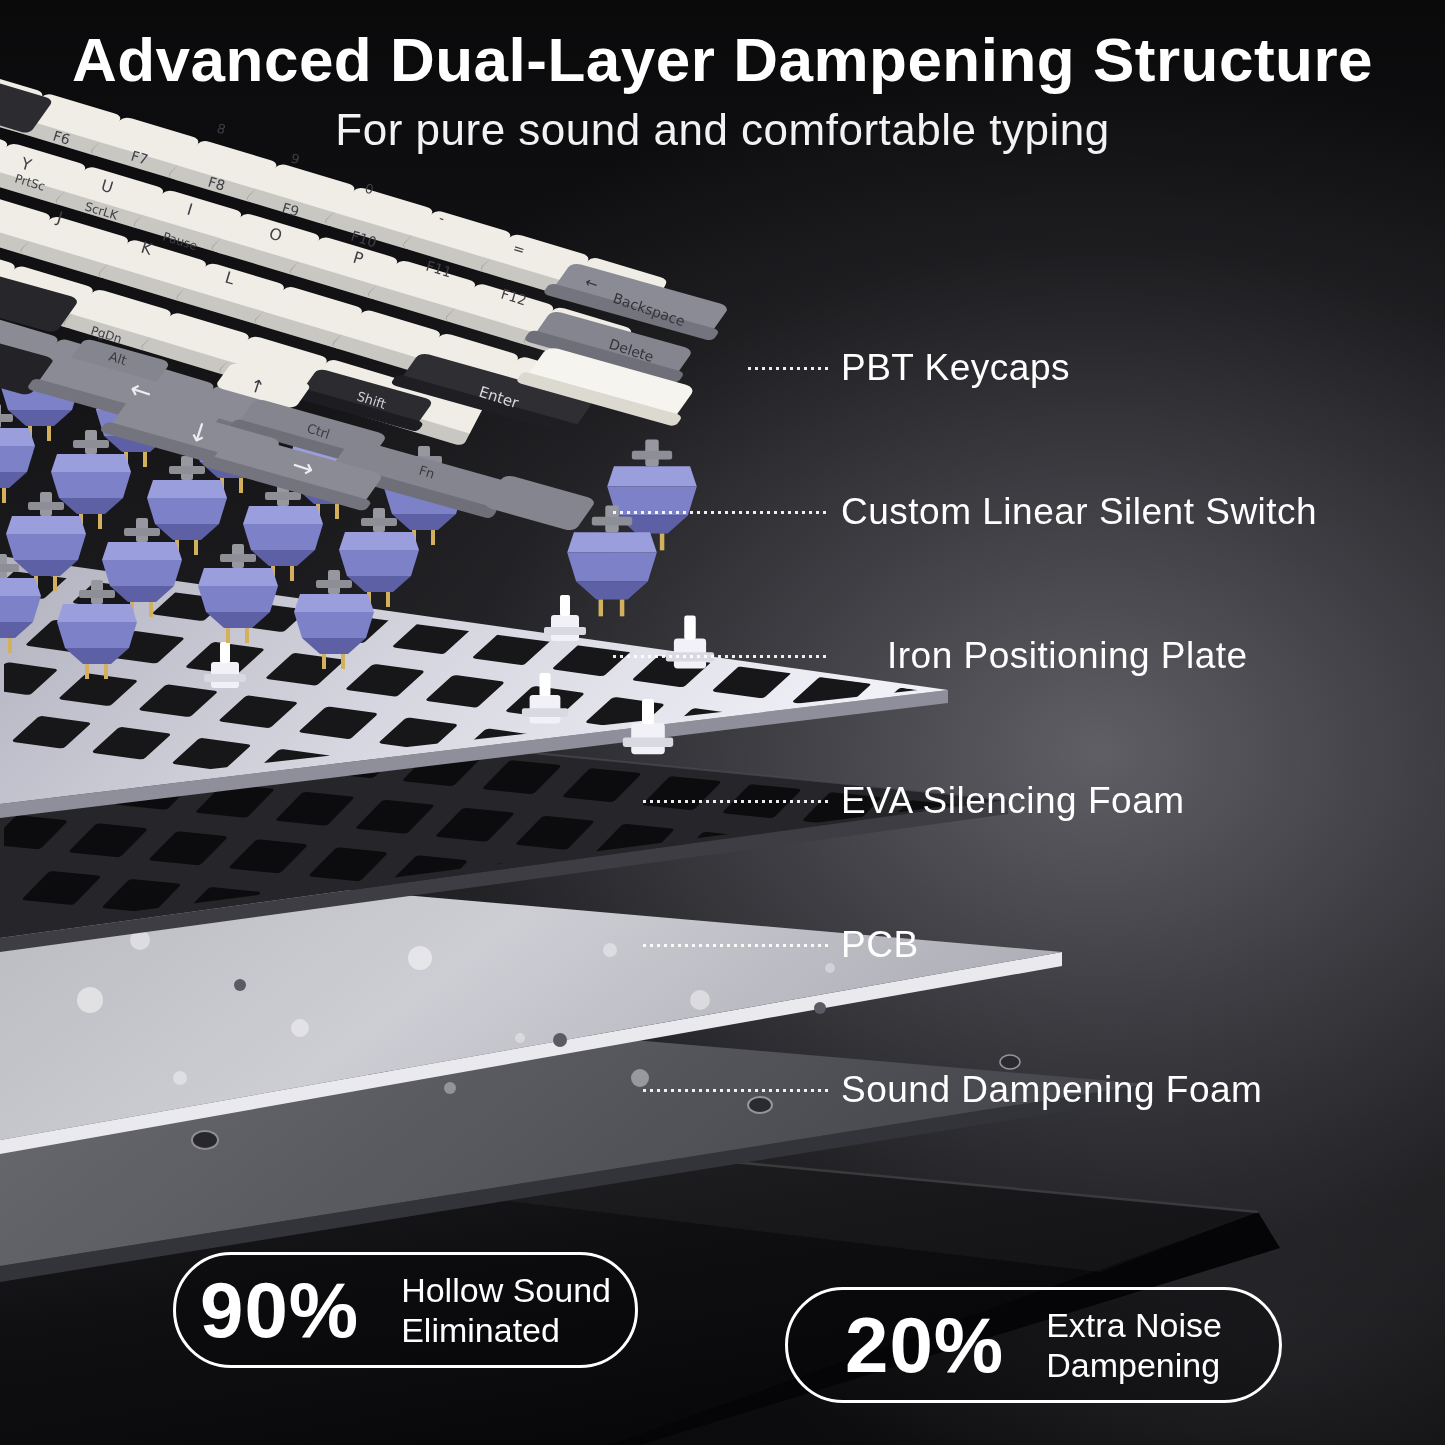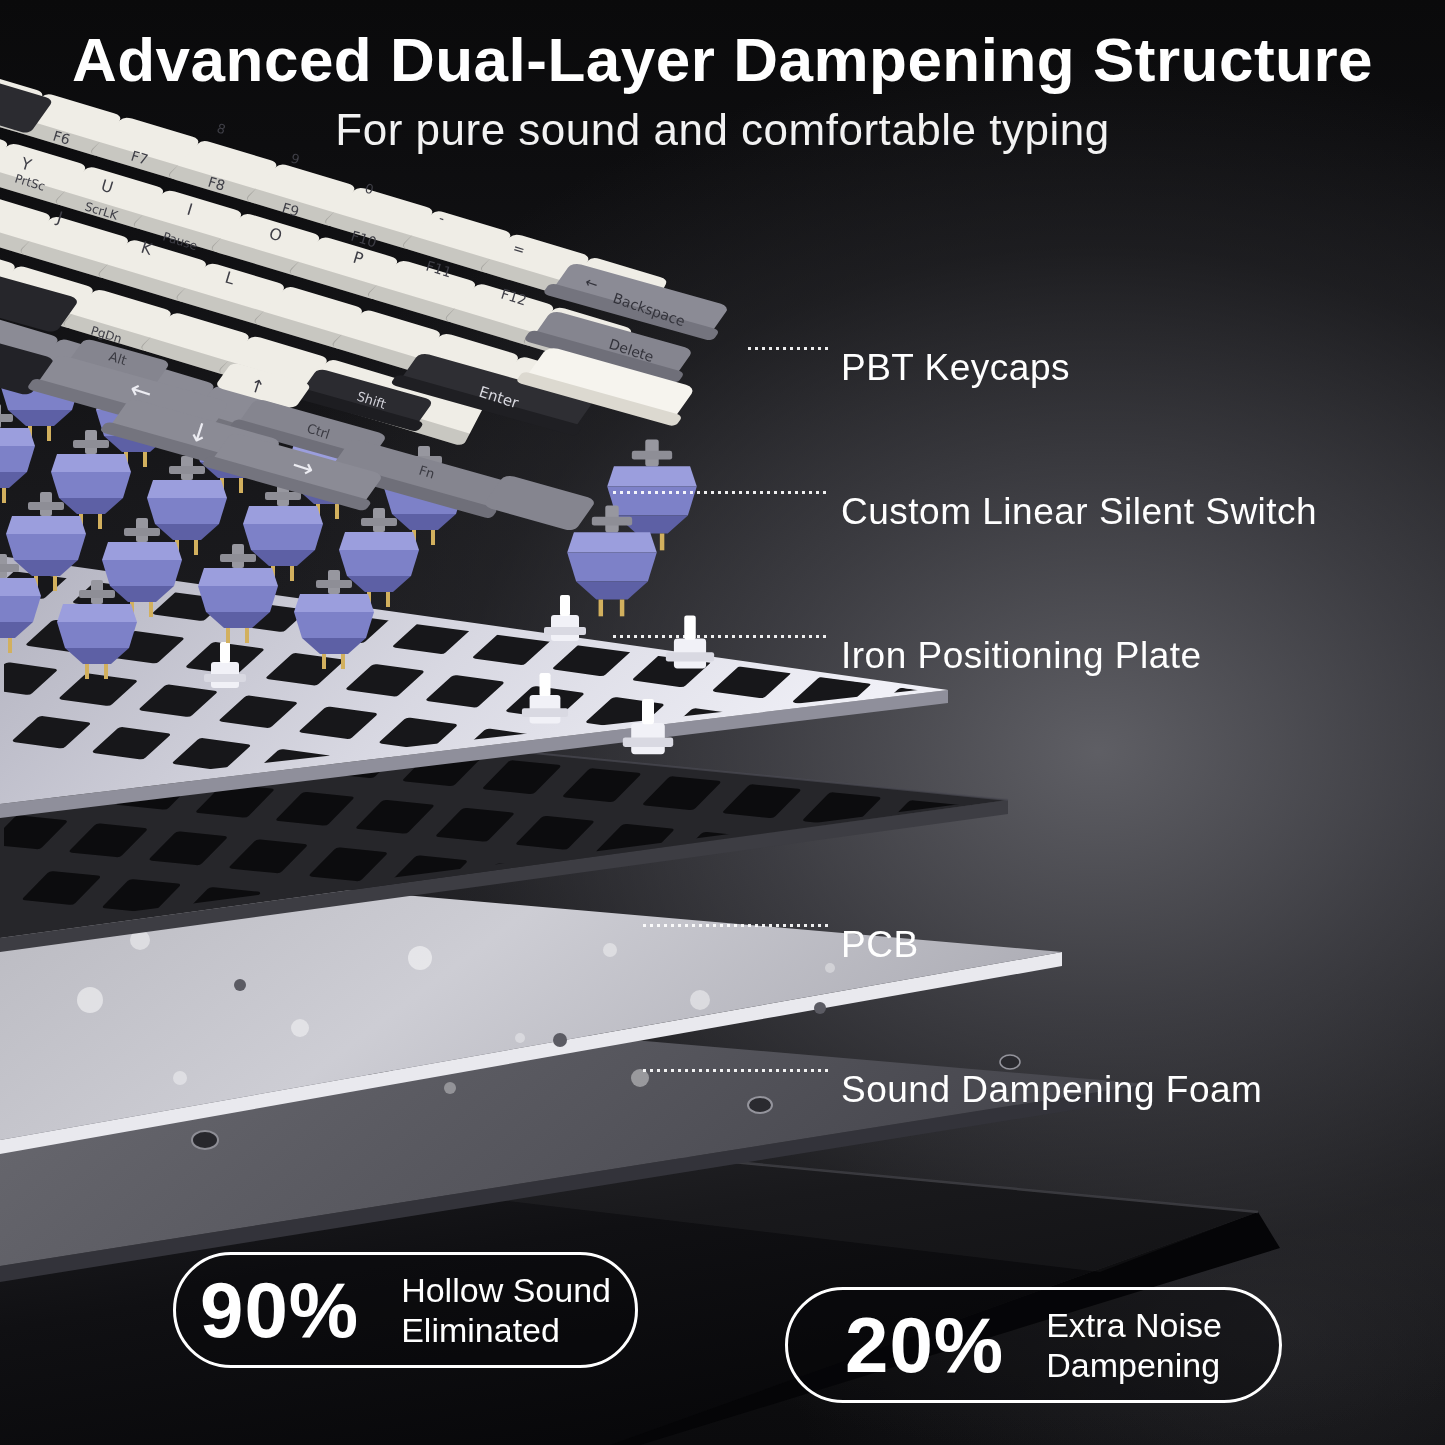--- a/index.html
+++ b/index.html
@@ -8,21 +8,21 @@
     font-family:"Liberation Sans",sans-serif;
     background:
       radial-gradient(1150px 900px at 76% 52%, rgba(98,98,104,.95) 0%, rgba(72,72,78,.75) 30%, rgba(44,44,48,.45) 56%, rgba(0,0,0,0) 78%),
       radial-gradient(700px 500px at 88% 92%, rgba(70,70,76,.35) 0%, rgba(0,0,0,0) 70%),
       linear-gradient(180deg,#0a0a0b 0%,#0d0d0f 10%,#18181b 34%,#1e1e22 55%,#121214 82%,#0b0b0d 100%);
   }
   .illus{position:absolute;left:0;top:0;width:1445px;height:1445px;}
   .titleblock{position:absolute;top:24px;left:0;width:1445px;text-align:center;z-index:5;}
   .titleblock h1{margin:0;font-size:62px;font-weight:700;color:#ffffff;letter-spacing:.5px;}
   .titleblock p{margin:10px 0 0;font-size:44px;font-weight:400;color:#f2f2f2;letter-spacing:.5px;}
-  .callout{position:absolute;display:flex;align-items:flex-start;transform:translateY(-50%);z-index:6;}
+  .callout{position:absolute;display:flex;align-items:center;transform:translateY(-50%);z-index:6;}
   .leader{
     height:3px;margin-right:13px;
     background-image:repeating-linear-gradient(90deg,#ffffff 0 3px,rgba(255,255,255,0) 3px 7px);
     opacity:.92;
   }
   .clabel{font-size:37px;font-weight:400;color:#ffffff;letter-spacing:.5px;white-space:nowrap;}
   .pill{
     position:absolute;height:116px;box-sizing:border-box;
     border:3px solid #ffffff;border-radius:60px;
     background:rgba(6,6,9,.42);
@@ -398,23 +398,27 @@
   </header>
 
   <div class="callout" style="left:748px;top:368px;">
     <i class="leader" style="width:80px"></i>
     <span class="clabel">PBT Keycaps</span>
   </div>
   <div class="callout" style="left:613px;top:512px;">
     <i class="leader" style="width:215px"></i>
     <span class="clabel">Custom Linear Silent Switch</span>
   </div>
-  <div class="callout" style="left:613px;top:656px;">
+  <div class="callout" style="left:613px;top:656px;gap:46px;">
     <i class="leader" style="width:215px"></i>
     <span class="clabel">Iron Positioning Plate</span>
+  </div>
+  <div class="callout" style="left:643px;top:801px;">
+    <i class="leader" style="width:185px"></i>
+    <span class="clabel">EVA Silencing Foam</span>
   </div>
   <div class="callout" style="left:643px;top:945px;">
     <i class="leader" style="width:185px"></i>
     <span class="clabel">PCB</span>
   </div>
   <div class="callout" style="left:643px;top:1090px;">
     <i class="leader" style="width:185px"></i>
     <span class="clabel">Sound Dampening Foam</span>
   </div>
 

